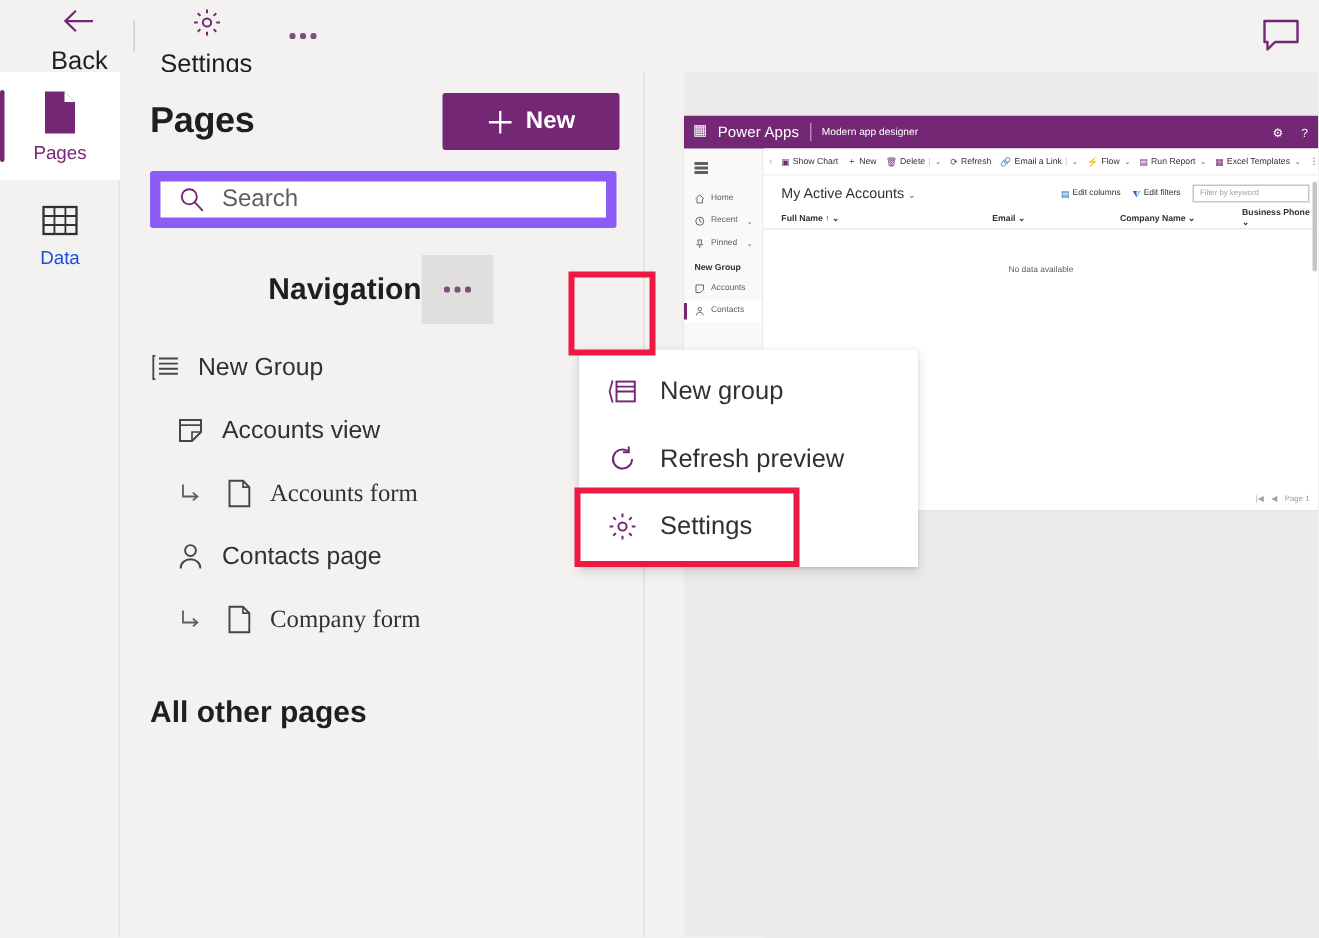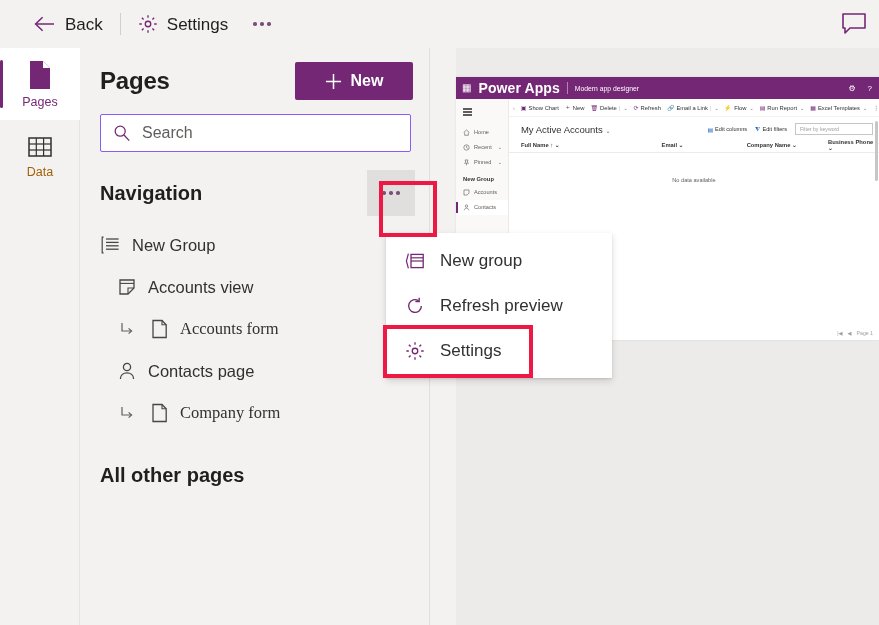--- a/index.html
+++ b/index.html
@@ -17,20 +17,21 @@
     position: absolute; left: 0; top: 0; width: 879px; height: 48px;
     background: #f3f2f1;
     display: flex; align-items: center;
     padding-left: 24px;
   }
   .tb-item {
     display: flex; align-items: center; gap: 9px;
     height: 38px; padding: 0 10px;
     font-size: 17px; color: #201f1e; cursor: pointer;
     white-space: nowrap;
+    flex-direction: column;
   }
   .tb-sep {
     width: 1px; height: 22px; background: #d2d0ce; margin: 0 7px;
   }
   .tb-label { line-height: 1; }
   .tb-ellipsis {
     display: flex; align-items: center; justify-content: center;
     height: 34px; width: 36px; cursor: pointer; margin-left: 6px;
   }
   .dots3 { display: flex; gap: 3.5px; }
@@ -47,21 +48,21 @@
     position: absolute; left: 0; top: 48px; width: 80px; height: 577px;
     background: #f3f2f1;
     border-right: 1px solid #e6e4e2;
   }
   .rail-item {
     position: relative;
     height: 72px; width: 80px;
     display: flex; flex-direction: column; align-items: center; justify-content: center;
     gap: 6px; cursor: pointer;
   }
-  .rail-item .rail-label { font-size: 12.5px; color: #a16207; line-height: 1; }
+  .rail-item .rail-label { font-size: 12.5px; color: #1d4ed8; line-height: 1; }
   .rail-item.sel { background: #ffffff; }
   .rail-item.sel .rail-label { color: #742774; }
   .rail-item.sel::before {
     content: ""; position: absolute; left: 0; top: 12px;
     width: 3px; height: 48px; background: #742774; border-radius: 2px;
   }
 
   
   .panel {
     position: absolute; left: 80px; top: 48px; width: 350px; height: 577px;
@@ -77,33 +78,33 @@
     display: flex; align-items: center; justify-content: center; gap: 9px;
     background: #742774; color: #fff;
     height: 38px; width: 118px; border: none; border-radius: 2px;
     font-size: 16px; font-weight: bold; cursor: pointer;
     font-family: "Liberation Sans", sans-serif;
   }
 
   .search-wrap { padding: 14px 18px 0 20px; }
   .search-box {
     display: flex; align-items: center; gap: 11px;
-    height: 38px; background: #ffffff; border: 1px solid #8b5cf6;
+    height: 38px; background: #ffffff; border: 7px solid #8b5cf6;
     padding: 0 12px; border-radius: 2px;
   }
   .search-box input {
     border: none; outline: none; background: transparent;
     font-size: 16px; color: #323130; width: 100%;
     font-family: "Liberation Sans", sans-serif;
   }
   .search-box input::placeholder { color: #605e5c; }
 
   .nav-head {
-    display: flex; align-items: center; justify-content: space-between;
-    padding: 18px 8px 0 0; margin: 0 6px 0 20px;
+    display: flex; align-items: center; justify-content: center;
+    padding: 18px 8px 0 0; margin: 0 6px 0 13px;
     position: relative;
   }
   .nav-title { font-size: 20px; font-weight: bold; color: #201f1e; }
   .nav-more {
     width: 48px; height: 46px;
     display: flex; align-items: center; justify-content: center;
     background: #e1dfdd; cursor: pointer;
     margin-right: 0px;
   }
 
@@ -159,21 +160,21 @@
     background: #ffffff;
     overflow: hidden;
     box-shadow: 0 0 2px rgba(0,0,0,.10);
   }
   
   .pv-head {
     height: 22px; background: #742774; display: flex; align-items: center;
     padding: 0 6px; gap: 7px; position: relative;
   }
   .pv-waffle { color: #fff; font-size: 10px; line-height: 1; }
-  .pv-brand { color: #fff; font-size: 14px; font-weight: bold; letter-spacing: .1px; }
+  .pv-brand { color: #fff; font-size: 10px; font-weight: normal; letter-spacing: .1px; }
   .pv-divider { width: 1px; height: 12px; background: rgba(255,255,255,.45); }
   .pv-appname { color: #fff; font-size: 6.8px; }
   .pv-head-right { position: absolute; right: 7px; display: flex; gap: 12px; align-items: center; }
   .pv-head-right span { color: #fff; font-size: 8px; }
 
   .pv-body { display: flex; height: 241px; }
   .pv-sidenav {
     width: 63px; background: #faf9f8; border-right: 1px solid #edebe9;
     padding-top: 5px; font-size: 5.6px; color: #605e5c;
   }

